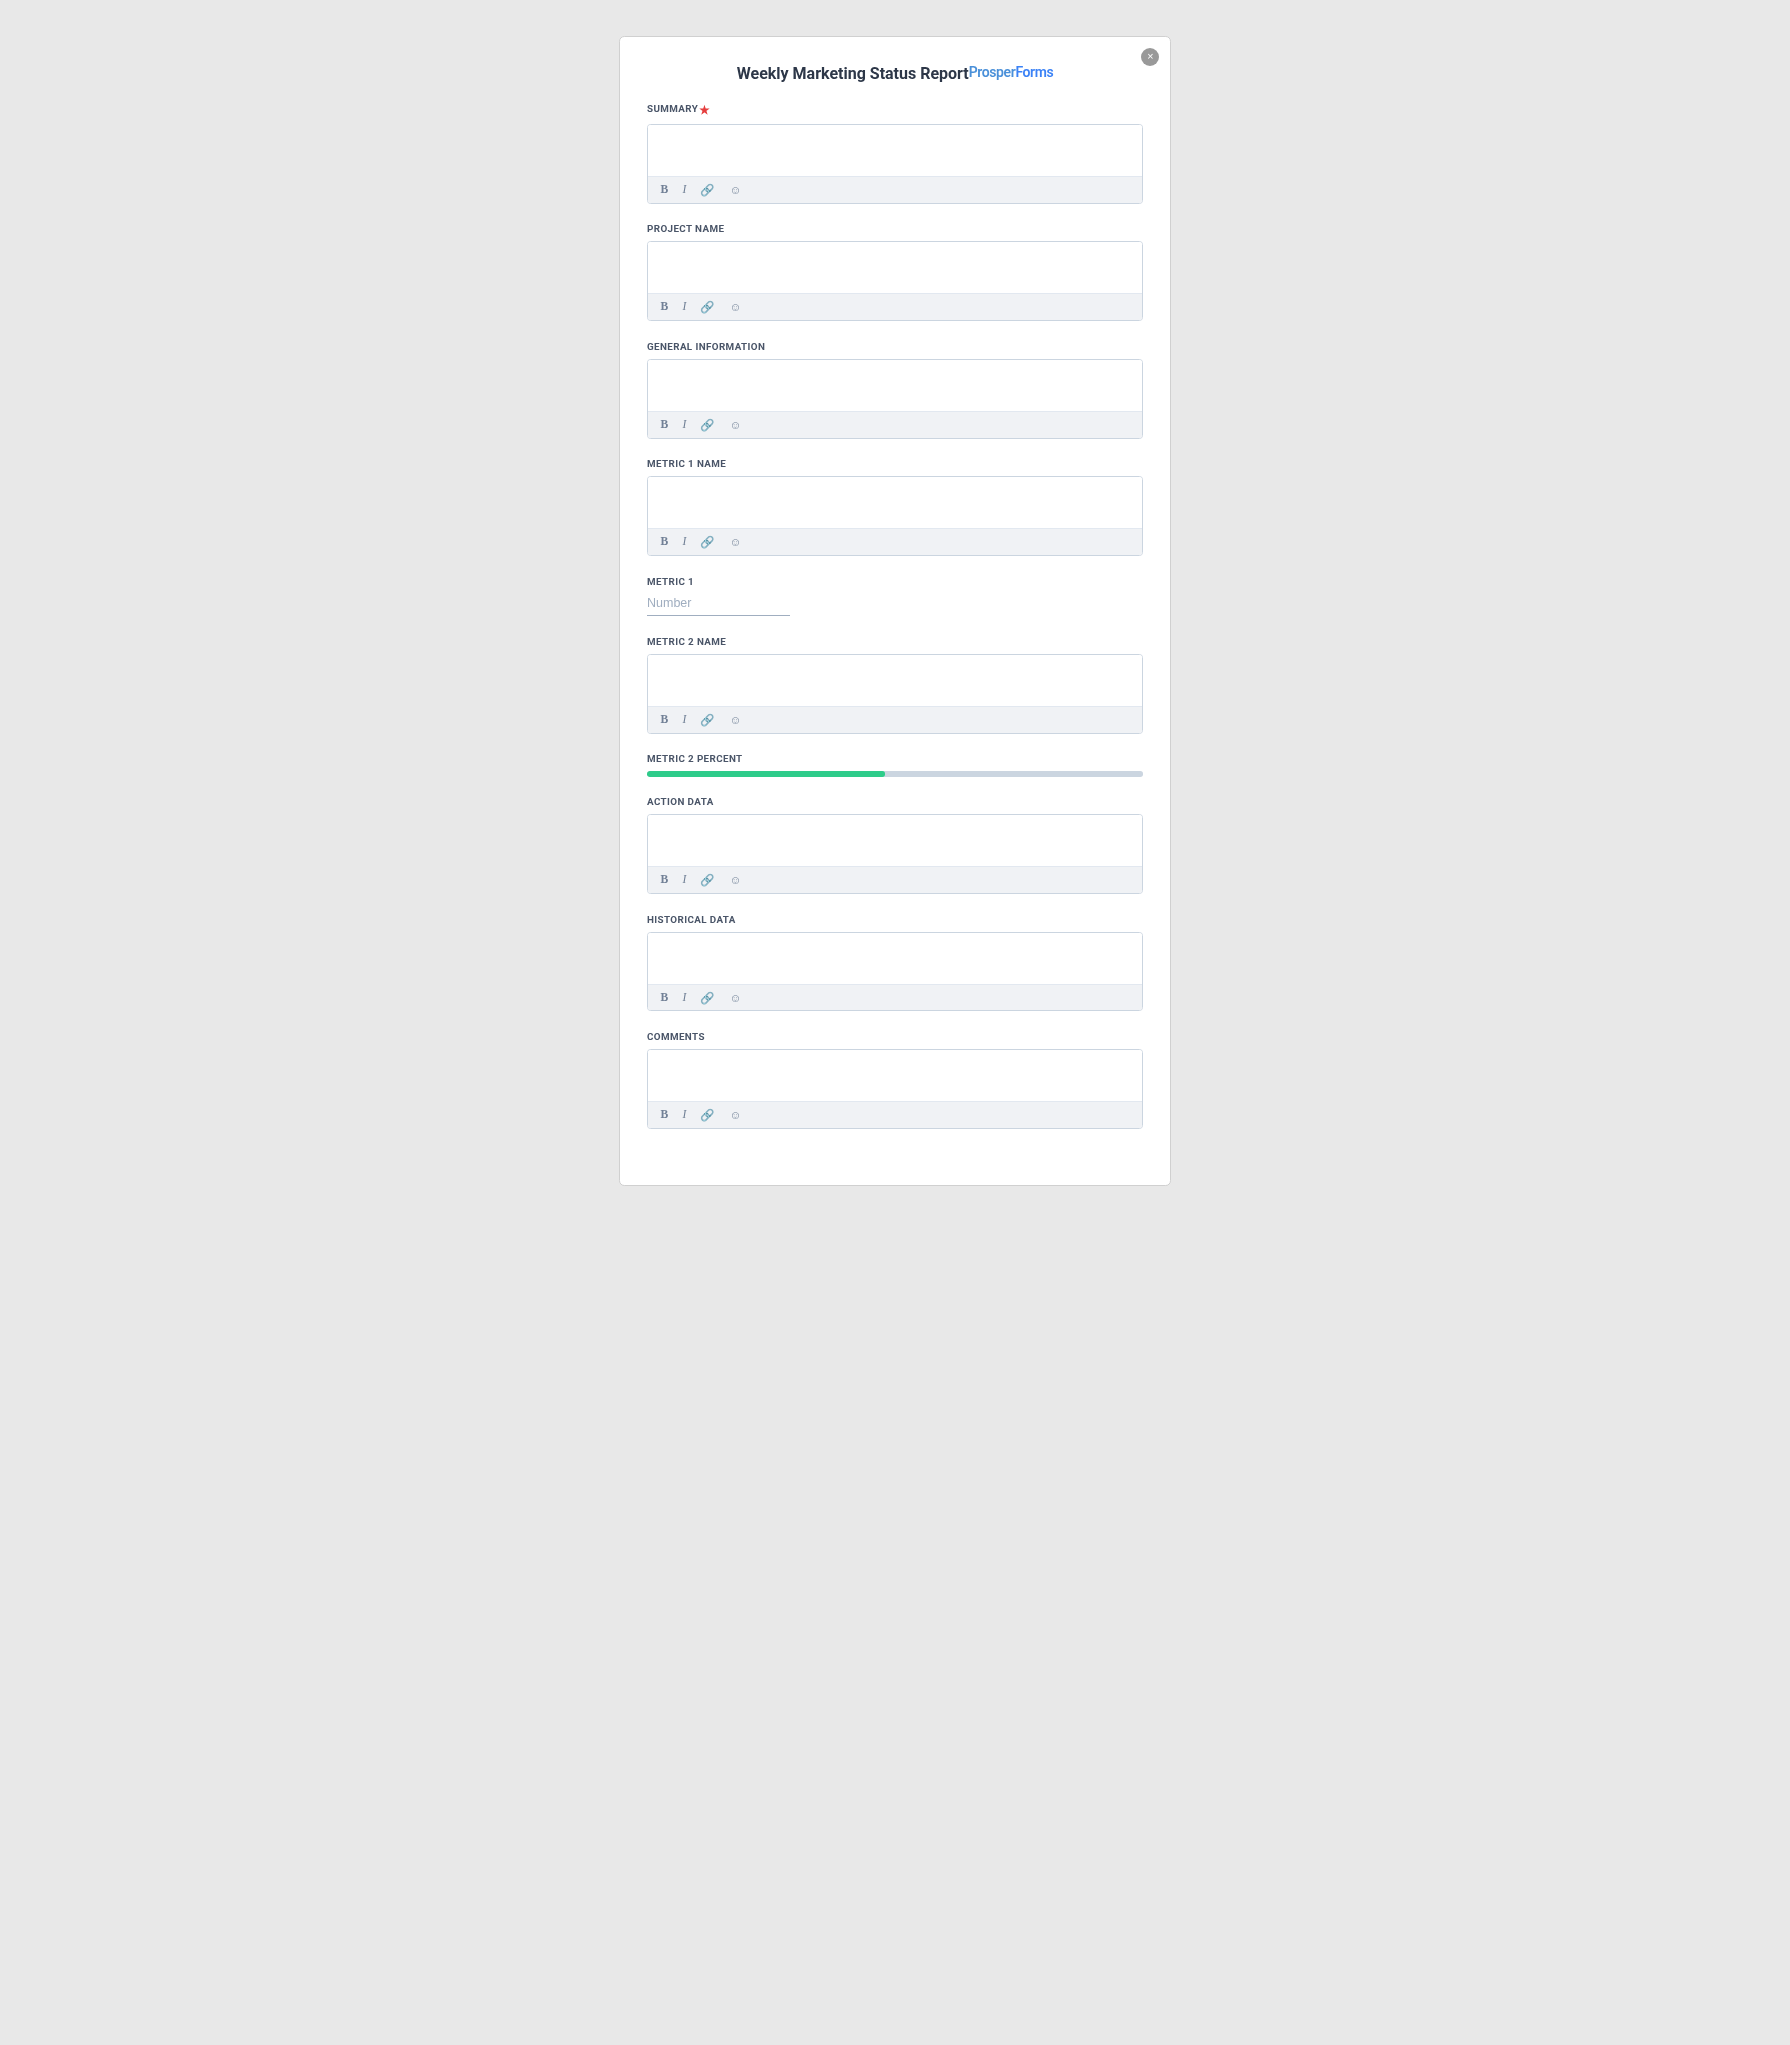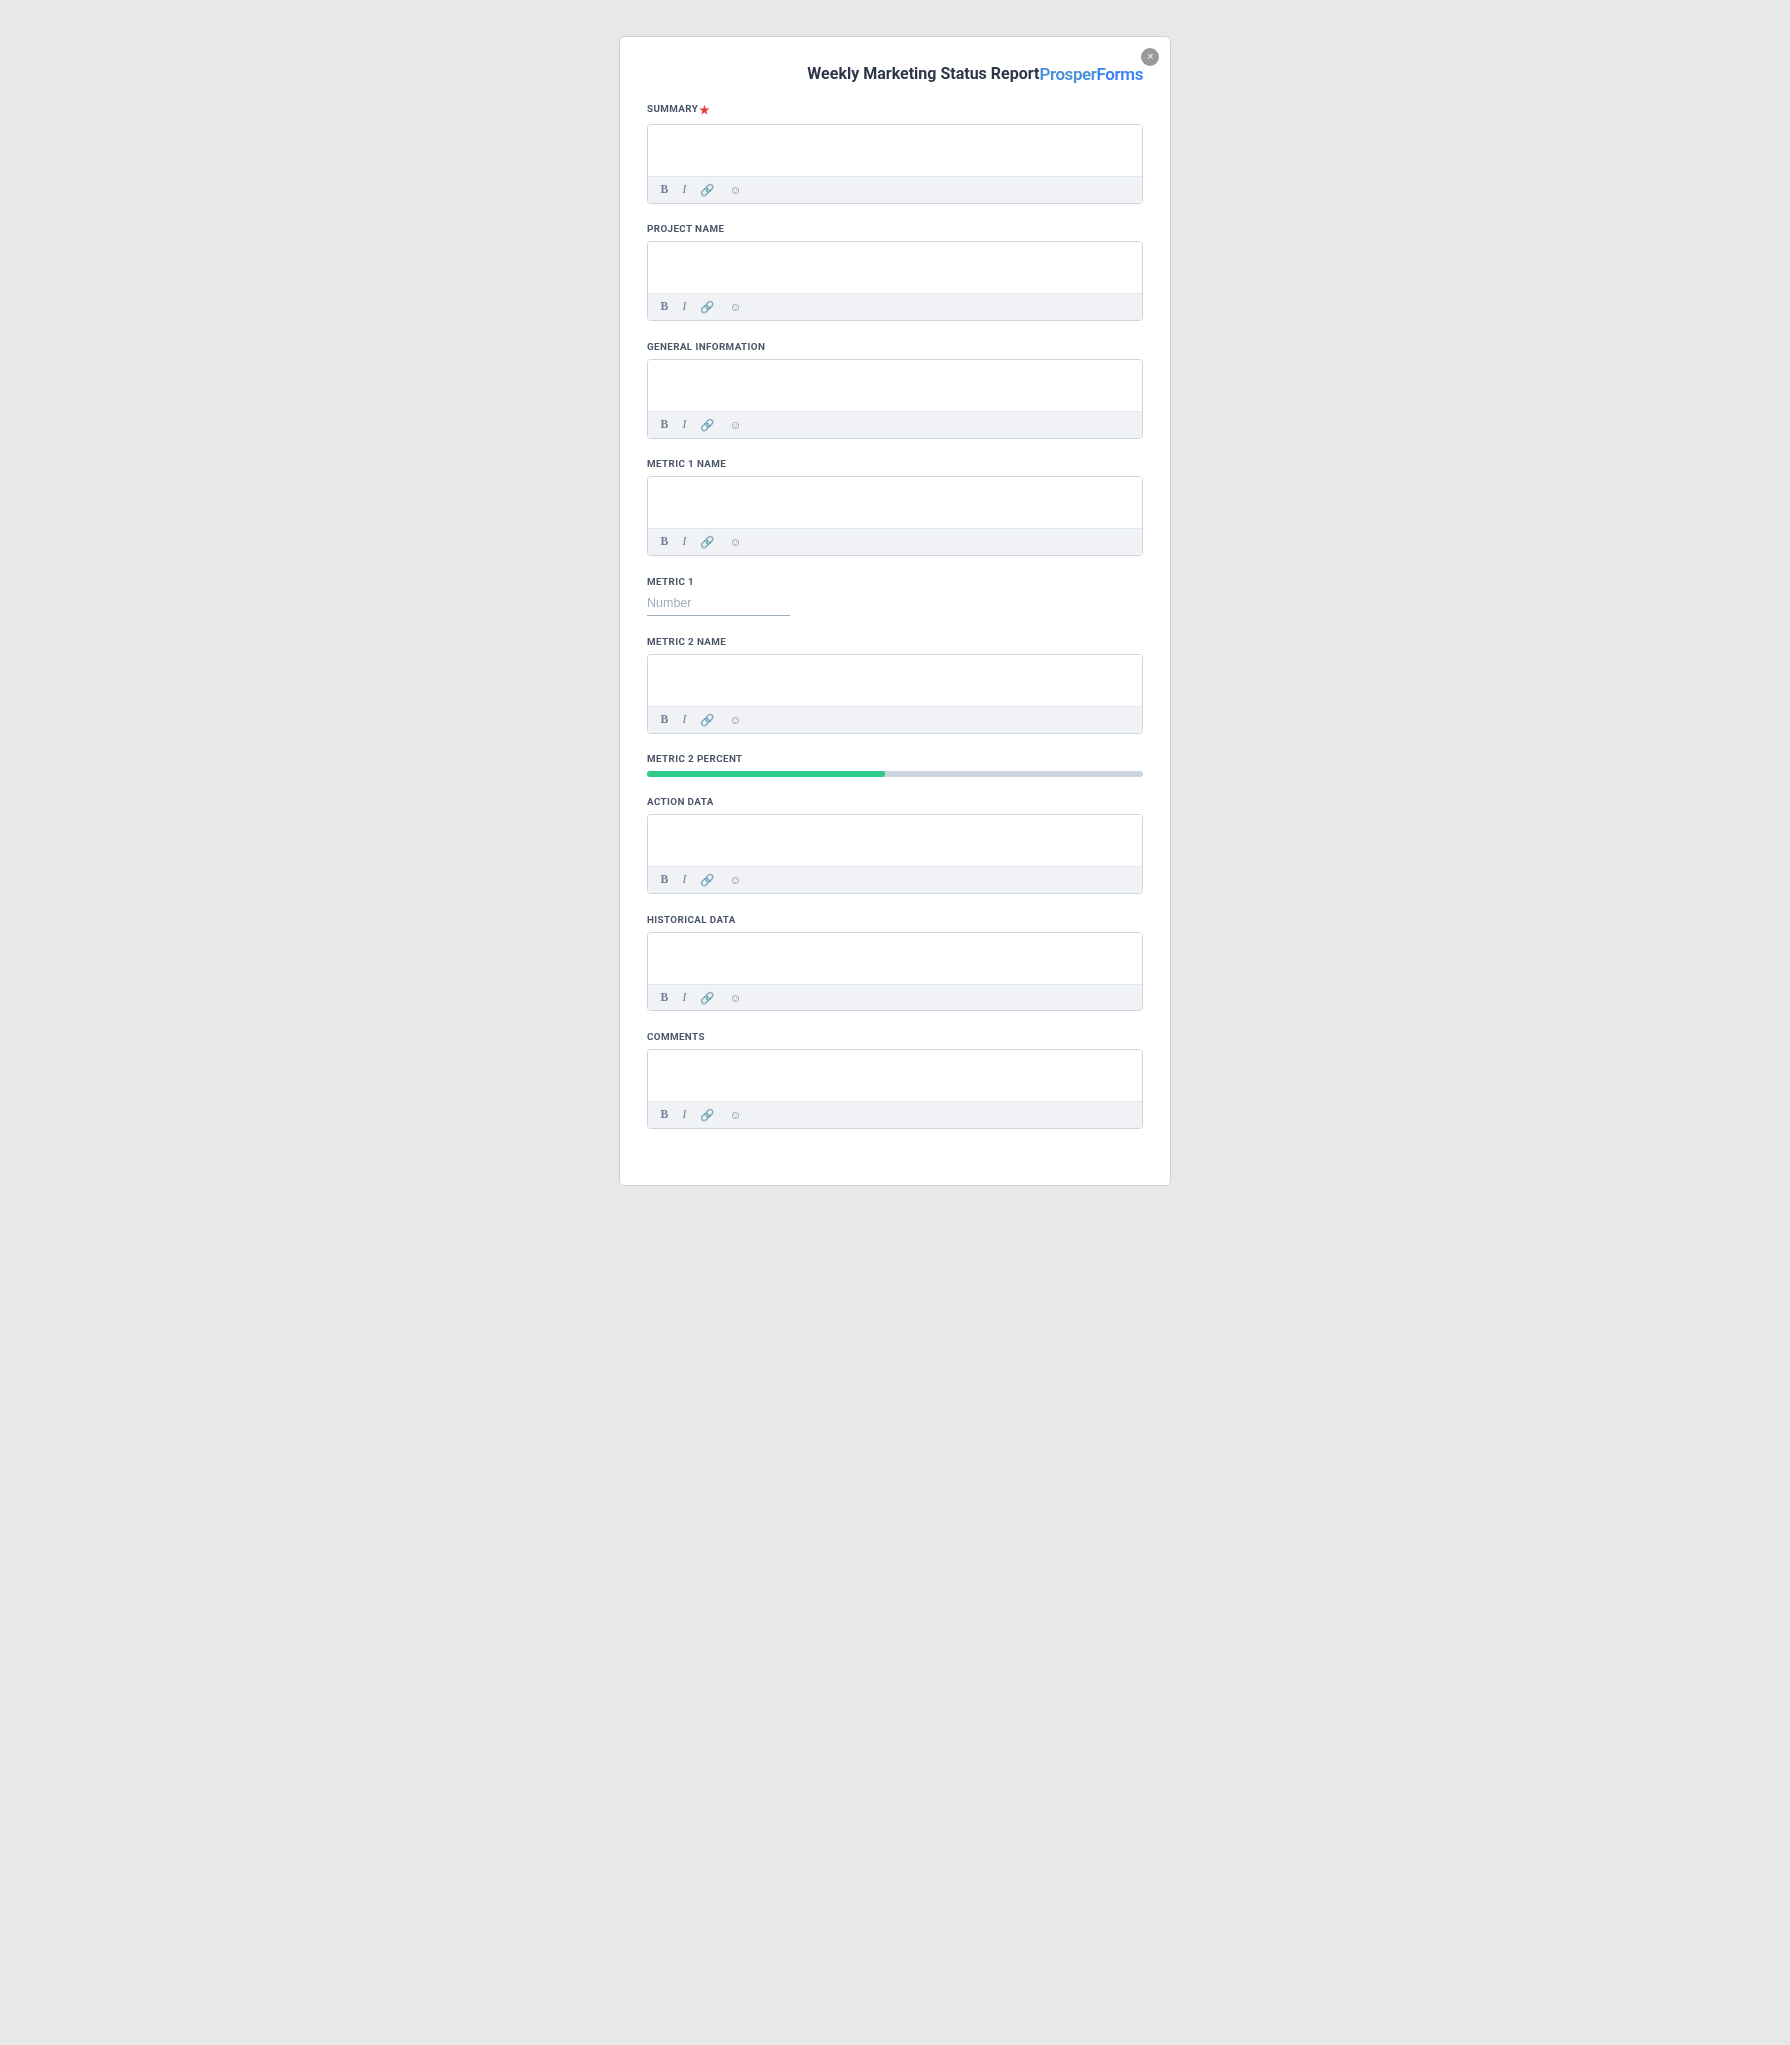--- a/index.html
+++ b/index.html
@@ -22,36 +22,36 @@
       background: #ffffff;
       border: 0.9px solid #d0d0d0;
       border-radius: 5.3px;
       width: 552px;
       padding: 27px 27px 36px 27px;
       position: relative;
     }
 
     .form-header {
       display: flex;
-      justify-content: flex-end;
+      justify-content: center;
       align-items: flex-start;
       margin-bottom: 18px;
     }
 
     .form-title {
       font-size: 16px;
       font-weight: 700;
       color: #2d3748;
       line-height: 1.3;
     }
 
     .brand-logo {
       display: flex;
       align-items: center;
-      font-size: 17px;
+      font-size: 14px;
       font-weight: 600;
       letter-spacing: -0.4px;
     }
 
     .brand-prosper {
       color: #4a90d9;
     }
 
     .brand-forms {
       color: #3b82f6;

